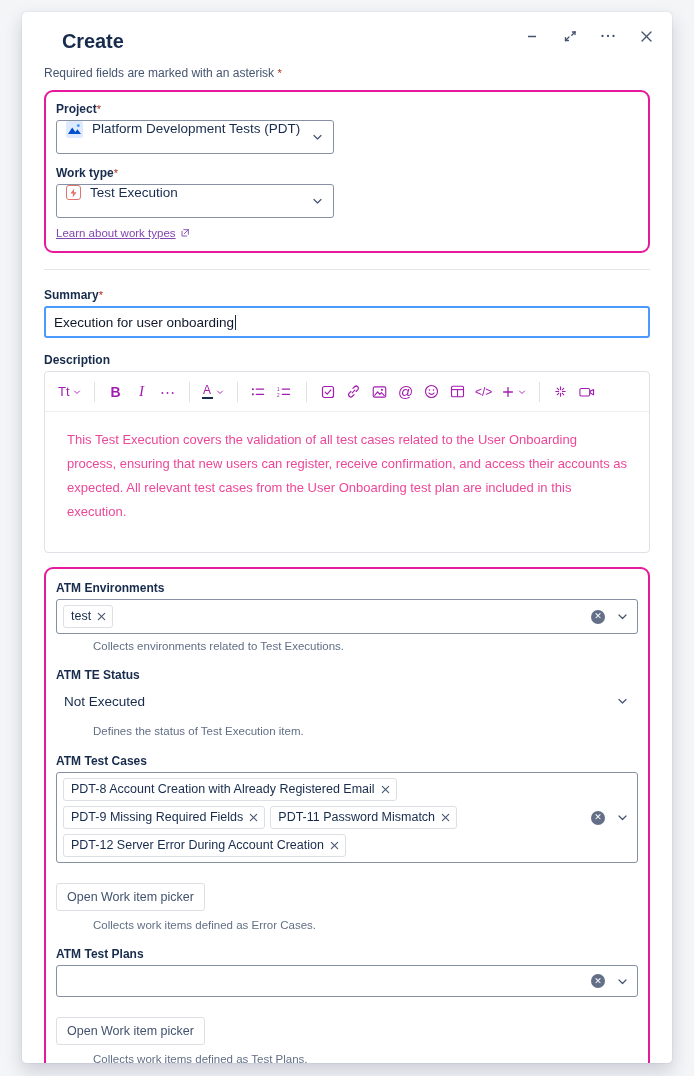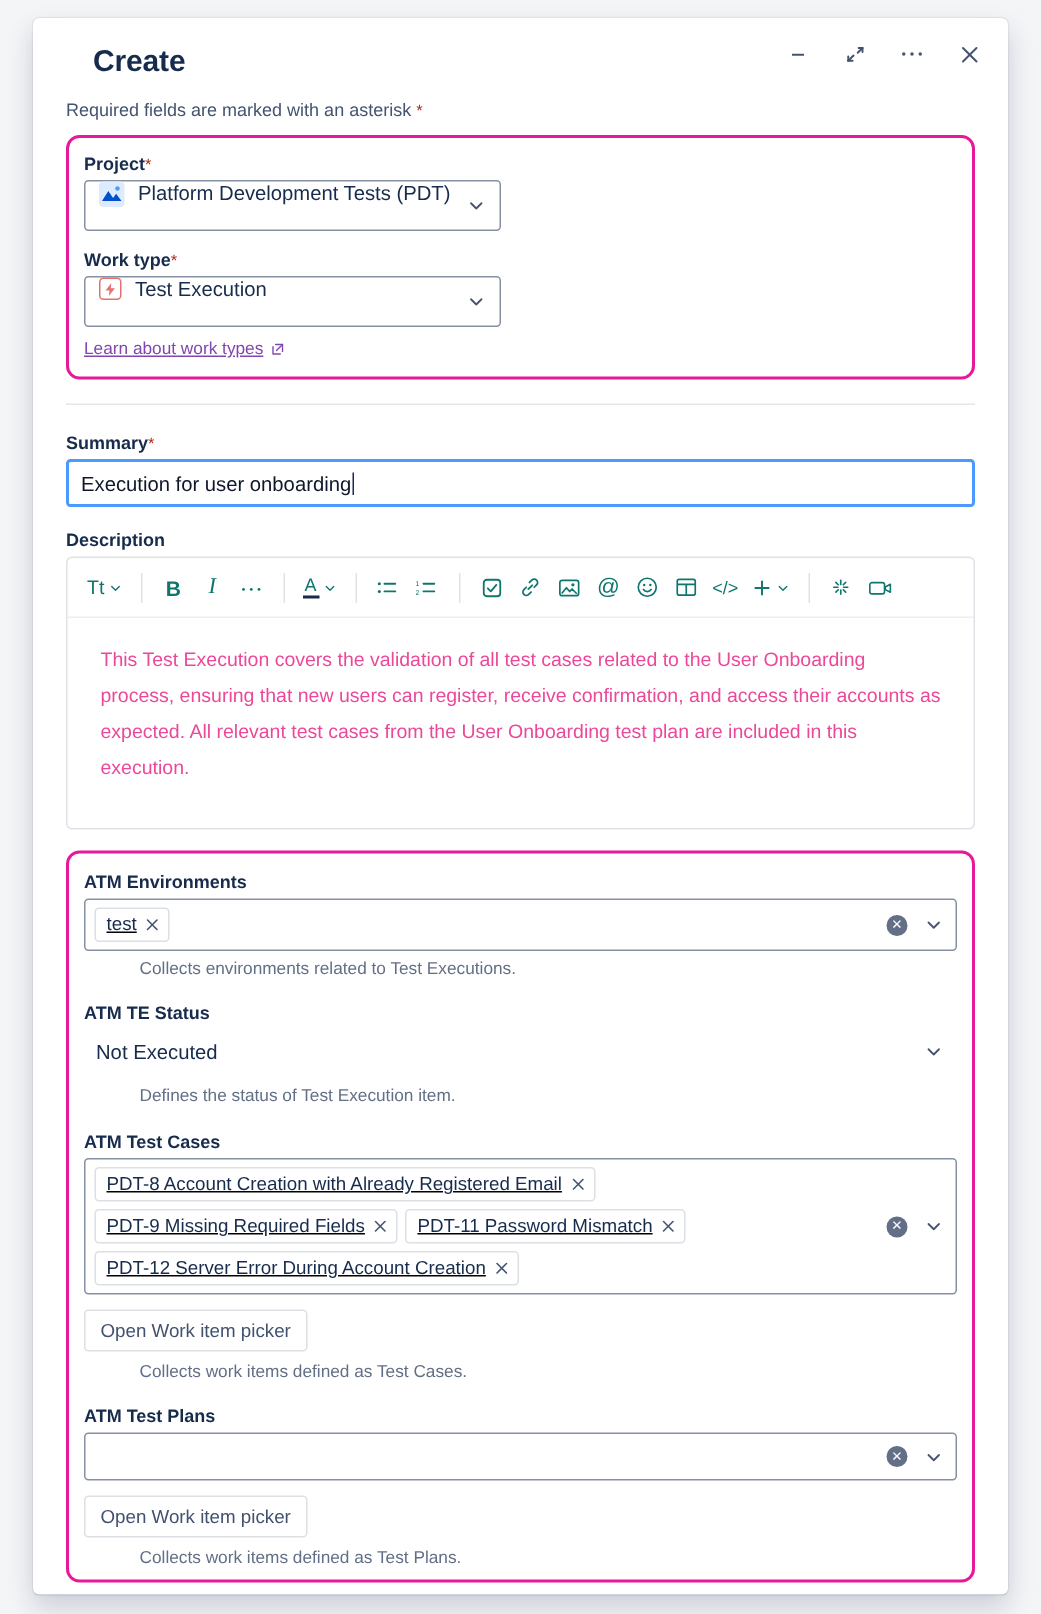--- a/index.html
+++ b/index.html
@@ -170,21 +170,21 @@
     gap: 2px;
     border-bottom: 1px solid #eceef1;
     color: #42526e;
   }
   .tb {
     min-width: 24px; height: 26px;
     display: flex; align-items: center; justify-content: center;
     padding: 0 3px;
     font-size: 13px;
     cursor: pointer;
-    color: #0f766e;
+    color: #a21caf;
   }
   .tb.bold { font-weight: 700; font-size: 14px; }
   .tb.ital { font-style: italic; font-family: "Liberation Serif", serif; font-size: 15px; }
   .tb-sep {
     width: 1px; height: 20px;
     background: #dfe1e6;
     margin: 0 7px;
   }
   .mini-chev { margin-left: 2px; display: flex; }
   .editor-body {
@@ -199,21 +199,20 @@
     position: relative;
     border: 1px solid #8590a2;
     border-radius: 3px;
     background: #fff;
     min-height: 32px;
     padding: 5px 58px 5px 6px;
     display: flex;
     flex-wrap: wrap;
     gap: 5px;
     cursor: text;
-    text-decoration: underline;
   }
   .chip {
     display: inline-flex;
     align-items: center;
     gap: 6px;
     background: #fff;
     border: 1px solid #dcdfe4;
     border-radius: 3px;
     padding: 2px 6px 2px 7px;
     font-size: 12.5px;
@@ -253,21 +252,21 @@
     padding: 0 30px 0 8px;
     font-size: 13.5px;
     color: #172b4d;
     cursor: pointer;
   }
   .picker-btn {
     display: inline-flex;
     align-items: center;
     height: 28px;
     padding: 0 10px;
-    margin-top: 10px;
+    margin-top: 20px;
     border: 1px solid #dcdfe4;
     border-radius: 3px;
     background: #fff;
     font-size: 12.5px;
     color: #42526e;
     cursor: pointer;
   }
 </style>
 </head>
 <body>
@@ -606,21 +605,21 @@
           <span class="multi-actions">
             <span class="clear-ic">✕</span>
             <span style="display:flex;color:#44546f">
               <svg width="13" height="13" viewBox="0 0 13 13">
                   <path d="M3 5 L6.5 8.5 L10 5" fill="none" stroke="currentColor" stroke-width="1.2" stroke-linecap="round" stroke-linejoin="round"></path>
                 </svg>
             </span>
           </span>
         </div>
         <div class="picker-btn">Open Work item picker</div>
-        <div class="helper" style="margin-top:8px">Collects work items defined as Test Cases.</div>
+        <div class="helper" style="margin-top:8px">Collects work items defined as Error Cases.</div>
       </div>
 
       <div class="field" style="margin-top:16px">
         <span class="flabel">ATM Test Plans</span>
         <div class="multi-box">
           <span class="multi-actions">
             <span class="clear-ic">✕</span>
             <span style="display:flex;color:#44546f">
               <svg width="13" height="13" viewBox="0 0 13 13">
                   <path d="M3 5 L6.5 8.5 L10 5" fill="none" stroke="currentColor" stroke-width="1.2" stroke-linecap="round" stroke-linejoin="round"></path>

